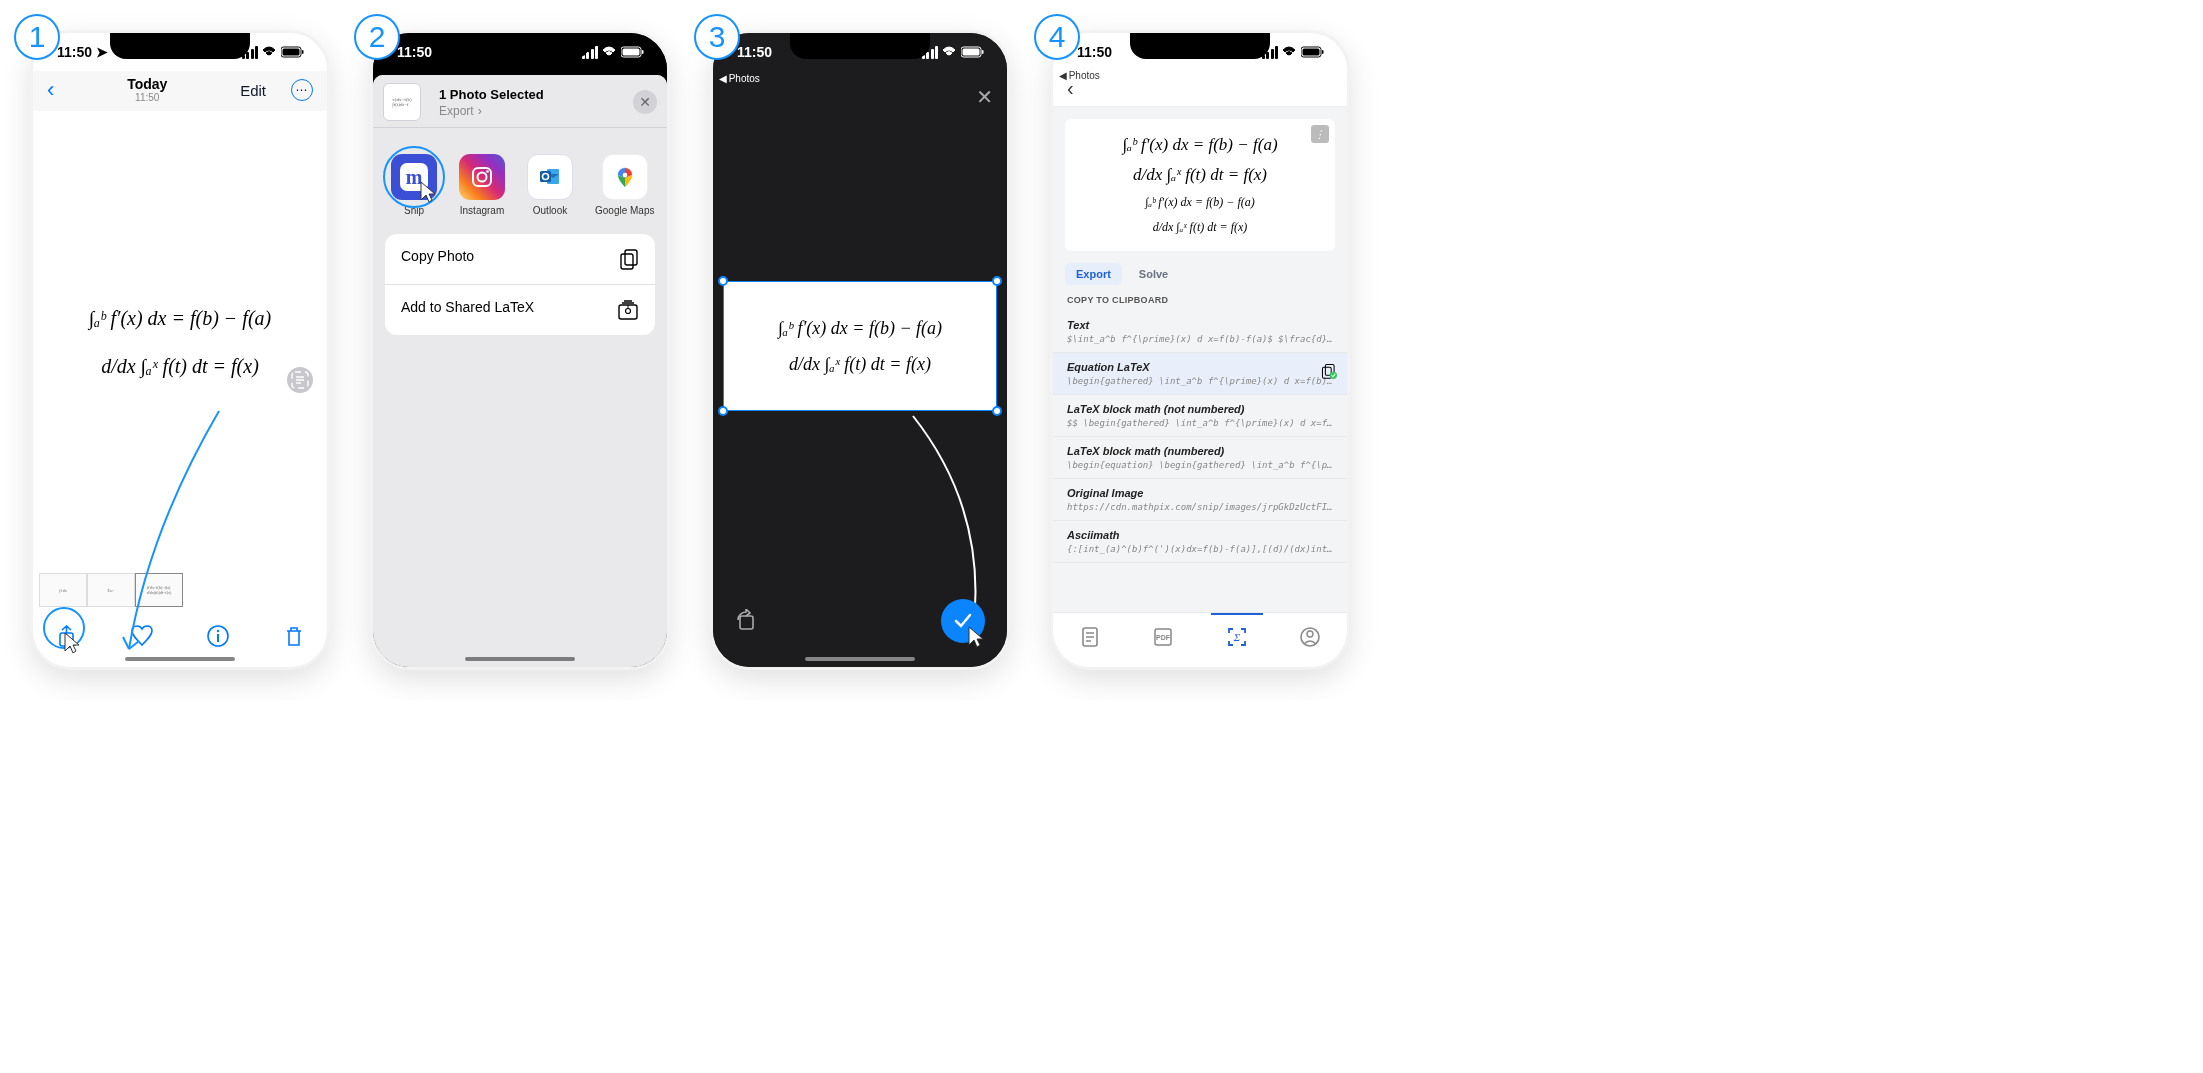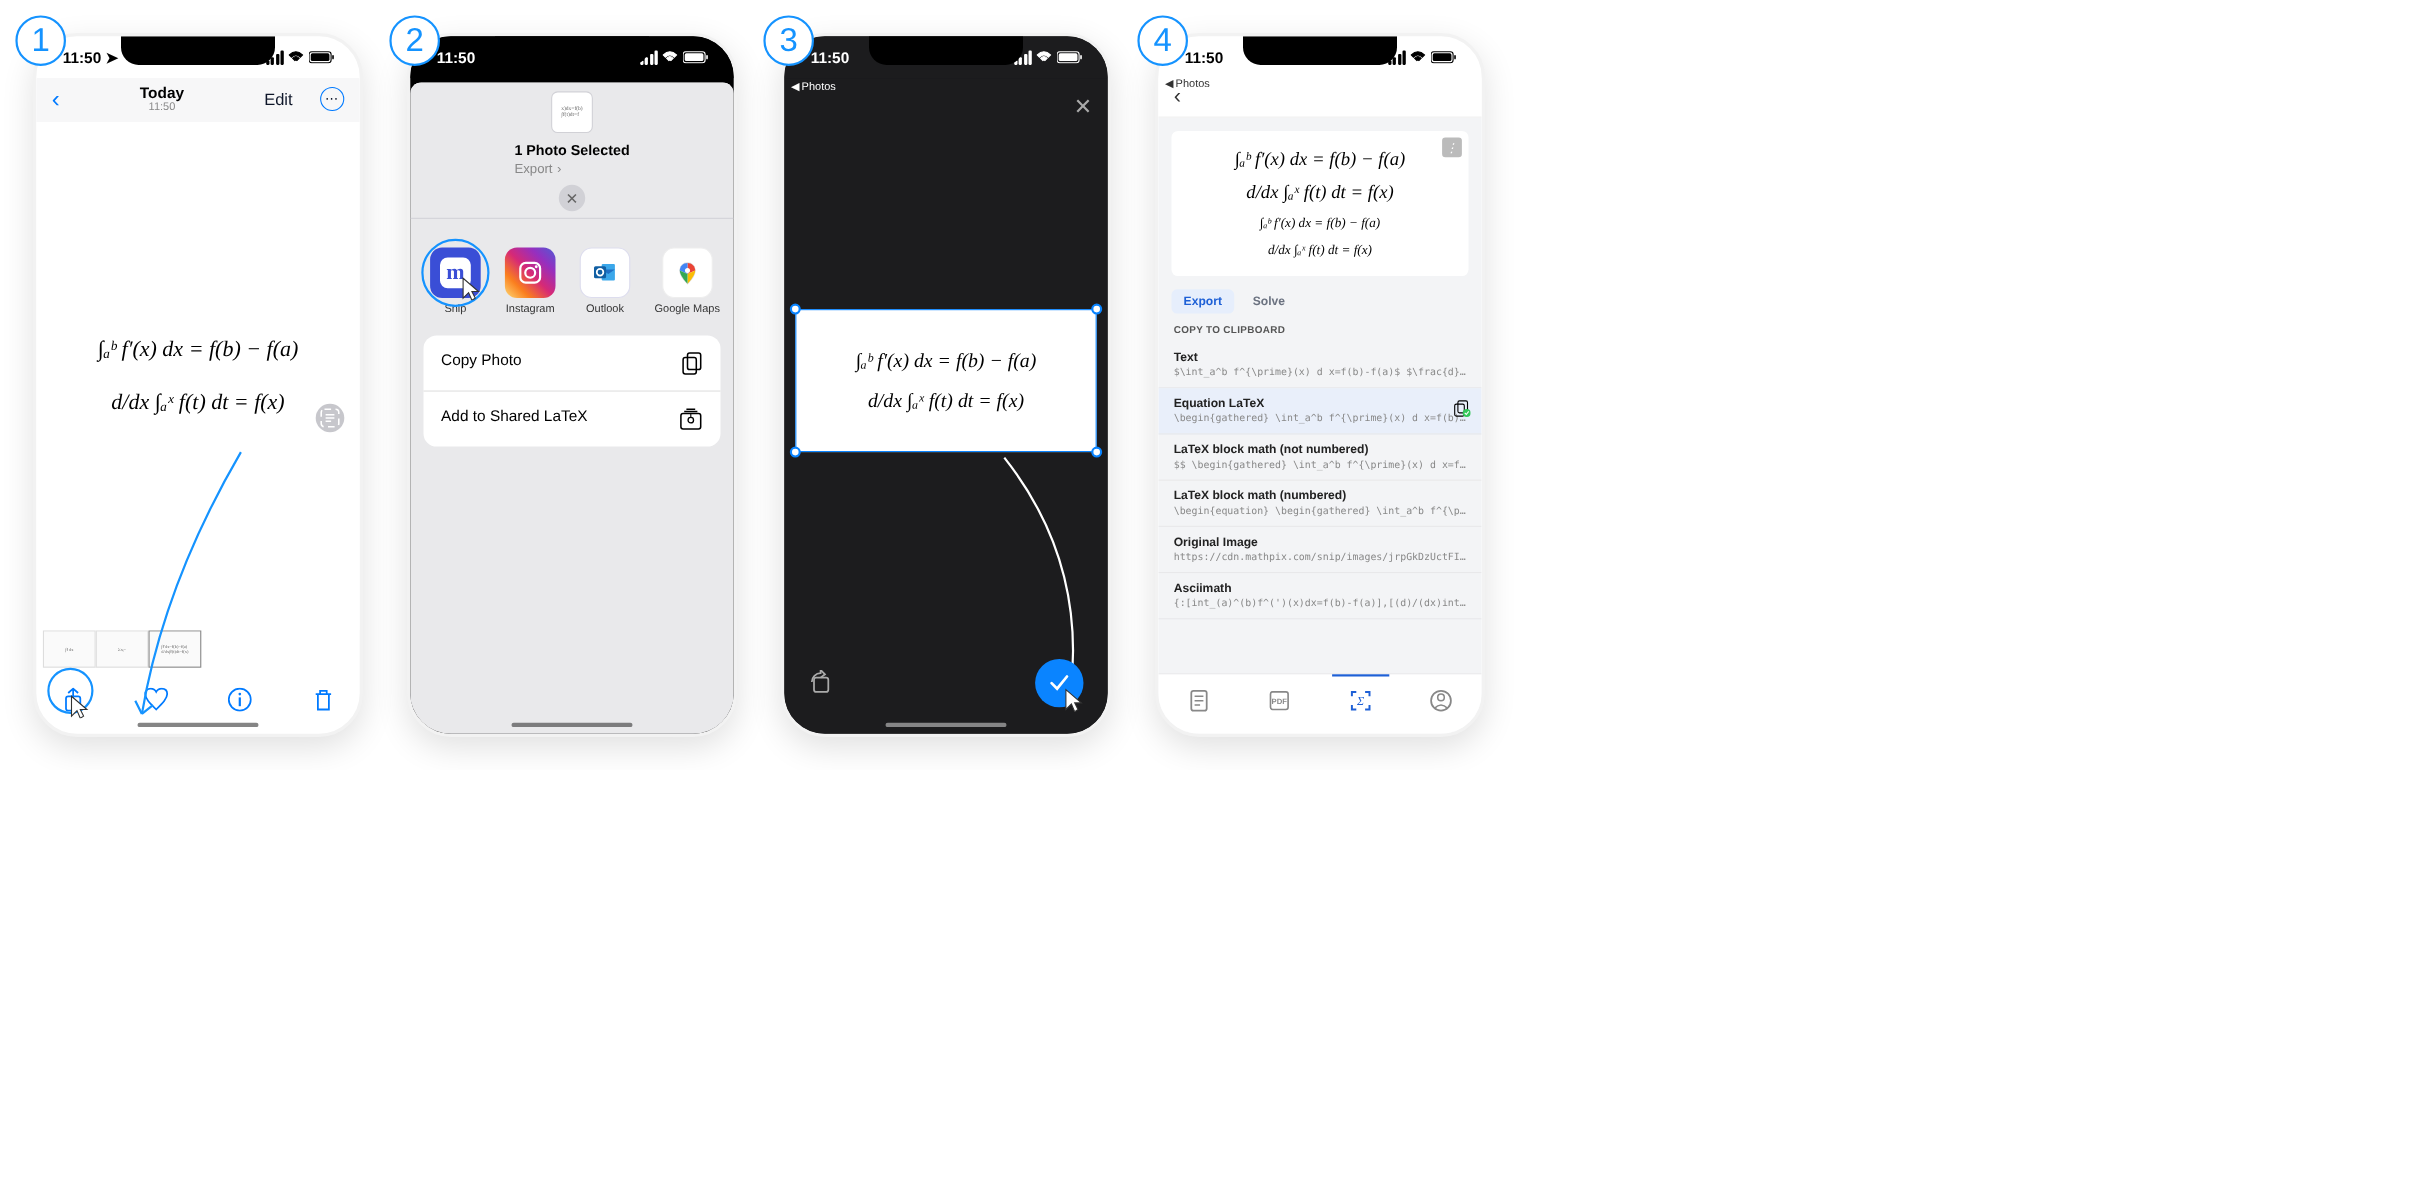--- a/index.html
+++ b/index.html
@@ -87,23 +87,22 @@
     position:absolute; width:42px;height:42px;border:2.5px solid #1593ff;border-radius:50%;
     left:10px; bottom:18px; z-index:6;
   }
   .cursor {
     position:absolute; width:18px;height:22px; z-index:8;
   }
   .p1-arrow-svg { position:absolute; left:86px; top:290px; width:120px; height:260px; z-index:4; pointer-events:none; }
 
   
   .p2-nav {
-    background:#e9e9eb; padding:8px 10px 6px; display:flex; align-items:center; gap:8px;
+    background:#e9e9eb; padding:8px 10px 6px; display:flex; align-items:center; gap:18px;
     border-bottom:1px solid #d1d1d6;
-    flex-direction:column;
   }
   .p2-thumb { width:38px;height:38px;background:#fff;border:1px solid #d1d1d6;border-radius:6px;font-size:5px;font-family:serif;display:flex;align-items:center;justify-content:center;color:#666;flex-shrink:0; }
   .p2-title-wrap { flex:1; }
   .p2-title { font-size:13px; font-weight:600; }
   .p2-options { font-size:12px;color:#888;margin-top:2px;display:flex;align-items:center;gap:4px; }
   .p2-close { width:24px;height:24px;border-radius:50%;background:#d1d1d6;display:flex;align-items:center;justify-content:center;color:#666;font-size:14px;flex-shrink:0; }
   .p2-body { flex:1; background:#e9e9eb; padding:12px; overflow:hidden; }
   .p2-preview {
     background:#fff; border-radius:10px; padding:20px 10px 10px;
     font-family:"Times New Roman",serif; font-size:28px; font-style:italic;
@@ -156,21 +155,21 @@
     display:flex;flex-direction:column;align-items:center;gap:10px;
   }
   .p4-rendered .line-lg { font-size:17px; }
   .p4-rendered .line-sm { font-size:12px; }
   .p4-menu { position:absolute;top:6px;right:6px;width:18px;height:18px;background:#bbb;border-radius:3px;display:flex;align-items:center;justify-content:center;color:#fff;font-size:11px;letter-spacing:1px; }
   .p4-tabs { display:flex;gap:6px;padding:0 12px; }
   .p4-tab { padding:5px 11px;border-radius:5px;font-size:11px;font-weight:600;background:transparent;color:#6b7280; }
   .p4-tab.active { background:#e6eefc;color:#1e60d6; }
   .p4-section-label { font-size:9px;font-weight:700;color:#555;letter-spacing:0.3px;padding:10px 14px 6px; }
   .p4-rows { flex:1; }
-  .p4-row { padding:8px 14px; border-bottom:0.5px solid #e8e8ea;position:relative; }
+  .p4-row { padding:8px 14px; border-bottom:0.5px solid #e8e8ea;position:relative;font-style:italic; }
   .p4-row.hl { background:#e9effa; }
   .p4-row-title { font-size:11px;font-weight:600;color:#222;margin-bottom:3px; }
   .p4-row-val { font-size:9px;color:#888;white-space:nowrap;overflow:hidden;text-overflow:ellipsis;font-family:ui-monospace,monospace; }
   .p4-copy-ic { position:absolute;right:10px;top:10px;width:16px;height:16px; }
   .p4-bottom { display:flex;justify-content:space-around;padding:12px 0 18px;border-top:0.5px solid #e8e8ea;background:#fff; }
   .p4-bottom .bi { width:24px;height:24px;color:#888;display:flex;align-items:center;justify-content:center; }
   .p4-bottom .bi.active { color:#1e60d6;position:relative; }
   .p4-bottom .bi.active::after { content:'';position:absolute;top:-12px;left:-14px;right:-14px;height:2px;background:#1e60d6; }
 
   .home-ind { position:absolute;bottom:6px;left:50%;transform:translateX(-50%);width:110px;height:4px;border-radius:3px;background:#333;opacity:0.6; }

